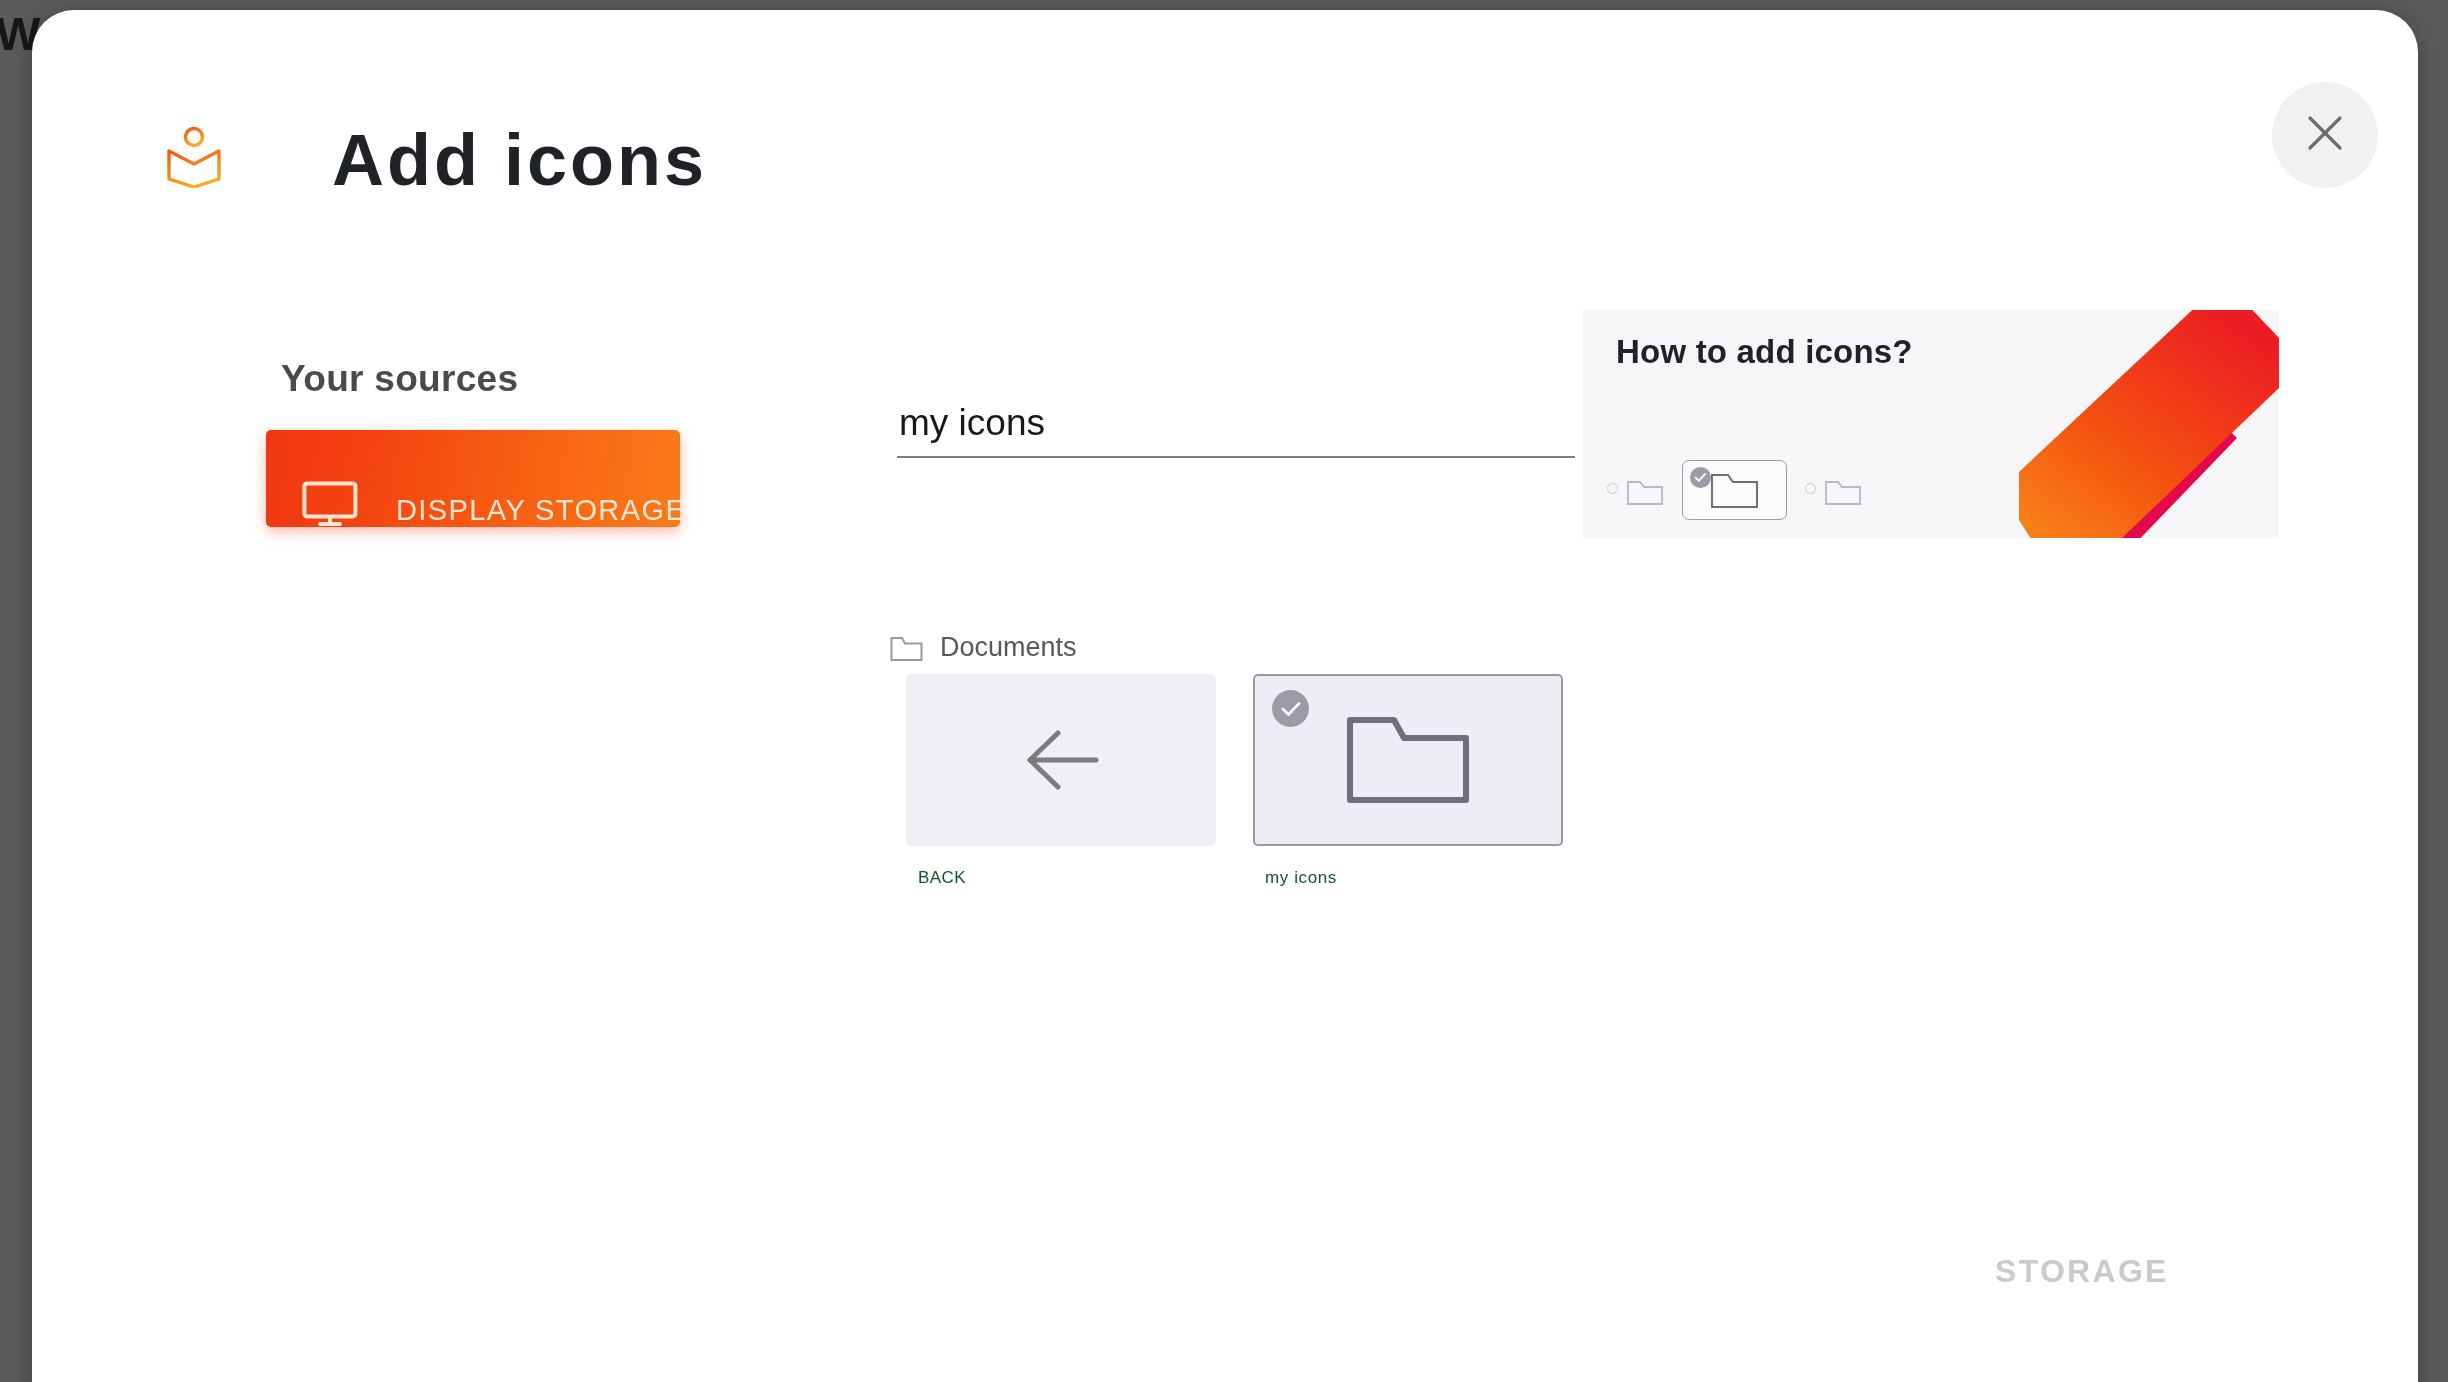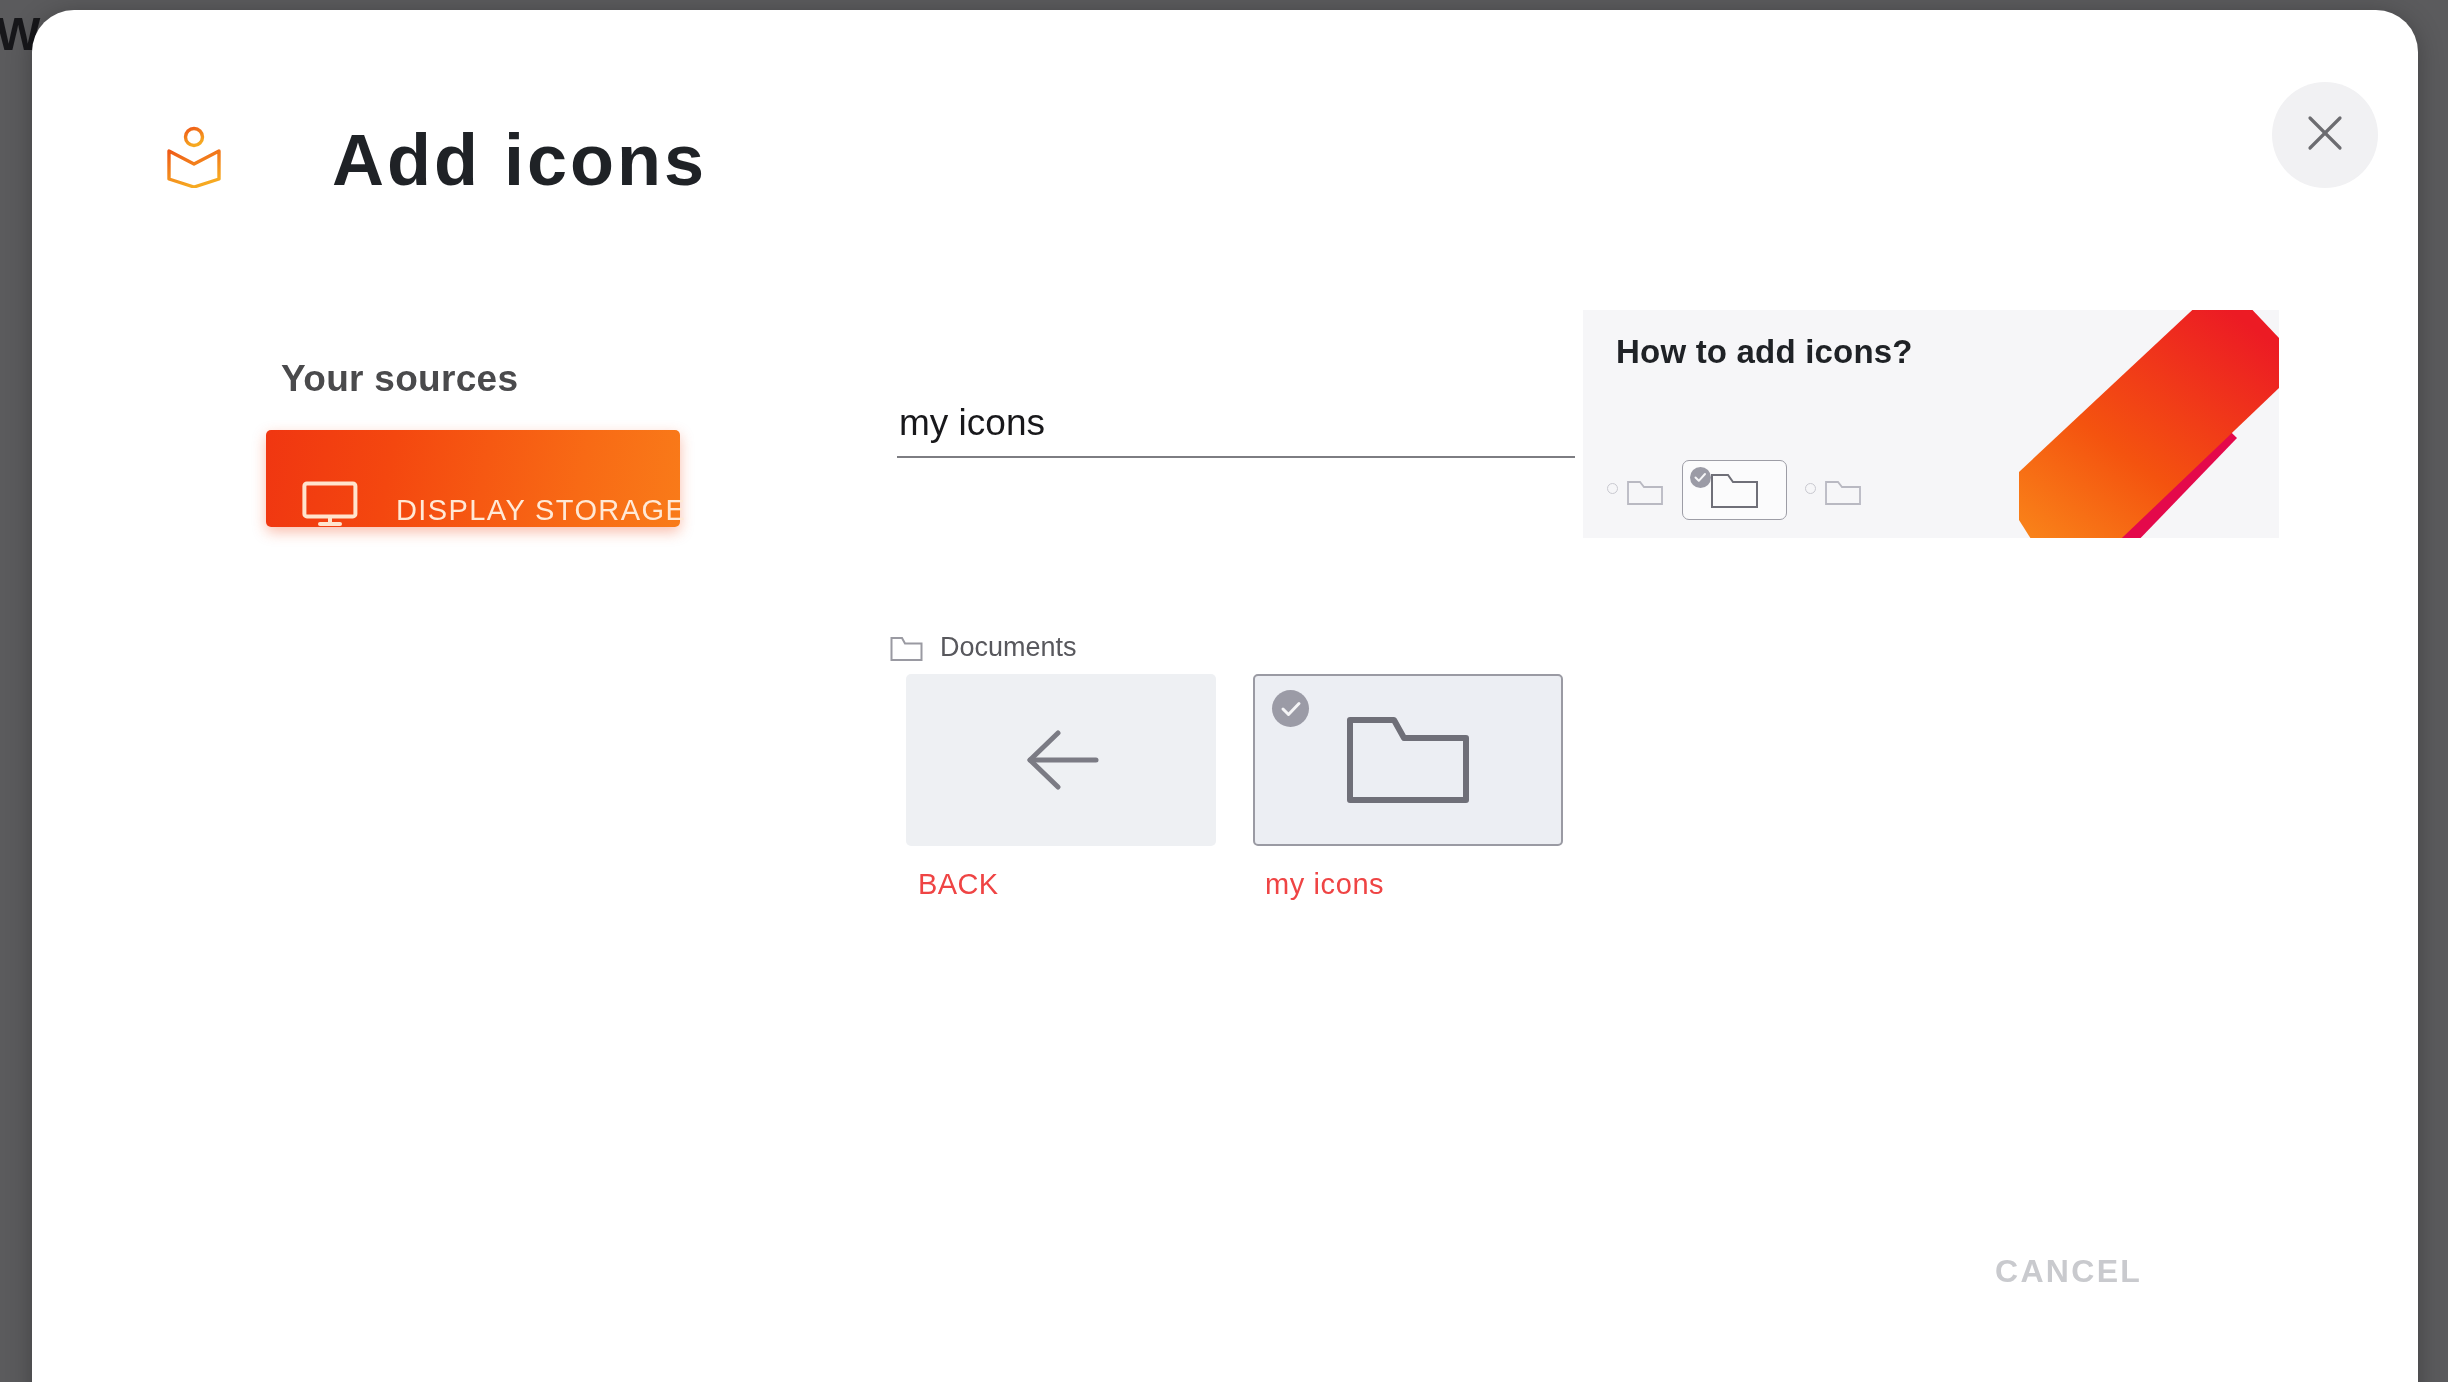--- a/index.html
+++ b/index.html
@@ -256,22 +256,22 @@
     left: 17px; top: 14px;
     width: 37px; height: 37px;
     border-radius: 50%;
     background: #9b9ba6;
     display: flex;
     align-items: center;
     justify-content: center;
   }
   .tile-label {
     margin-top: 22px;
-    font-size: 29px;
-    color: #ef4444;
+    font-size: 17px;
+    color: #14532d;
     letter-spacing: 0.6px;
     padding-left: 12px;
   }
   .tile-label.spaced { letter-spacing: 0.4px; }
 
   
   #cancel-button {
     position: absolute;
     left: 1963px;
     top: 1243px;
@@ -427,16 +427,16 @@
           </span>
           <svg width="124" height="92" viewBox="0 0 124 92">
             <path d="M4 6 L4 86 L120 86 L120 24 L58 24 L48 6 Z" fill="none" stroke="#6f6f78" stroke-width="6" stroke-linejoin="round"></path>
           </svg>
         </div>
         <div class="tile-label">my icons</div>
       </div>
 
     </div>
 
-    <button id="cancel-button">CANCEL</button>
+    <button id="cancel-button">STORAGE</button>
 
   </div>
 </div>
 
 </body></html>

